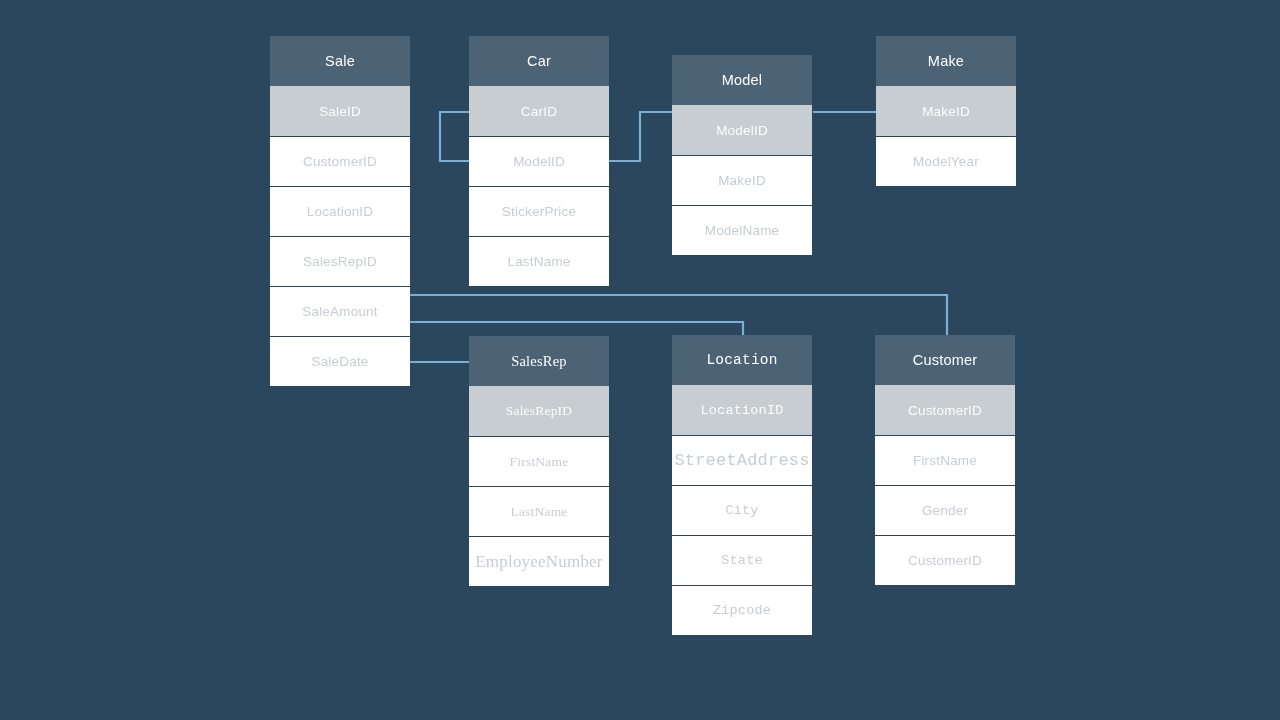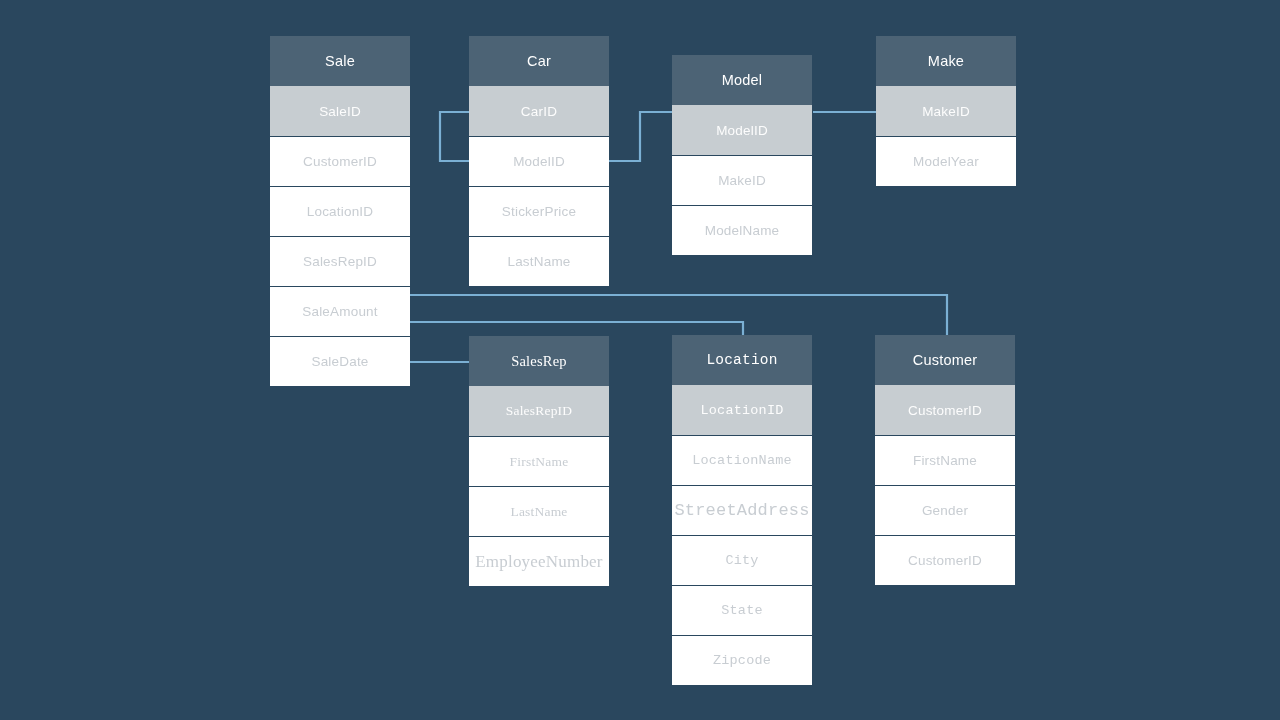--- a/index.html
+++ b/index.html
@@ -108,21 +108,20 @@
       <div class="entity" style="left: 469px; top: 336px; font-family: Liberation Serif, serif;">
         <div class="entity-header">SalesRep</div>
         <div class="entity-field pk">SalesRepID</div>
         <div class="entity-field">FirstName</div>
         <div class="entity-field">LastName</div>
         <div class="entity-field wide">EmployeeNumber</div>
       </div>
       <div class="entity" style="left: 672px; top: 335px; font-family: Liberation Mono, monospace;">
         <div class="entity-header">Location</div>
         <div class="entity-field pk">LocationID</div>
-        <div class="entity-field">LocationName</div>
         <div class="entity-field wide">StreetAddress</div>
         <div class="entity-field">City</div>
         <div class="entity-field">State</div>
         <div class="entity-field">Zipcode</div>
       </div>
       <div class="entity" style="left: 875px; top: 335px;">
         <div class="entity-header">Customer</div>
         <div class="entity-field pk">CustomerID</div>
         <div class="entity-field">FirstName</div>
         <div class="entity-field">Gender</div>

